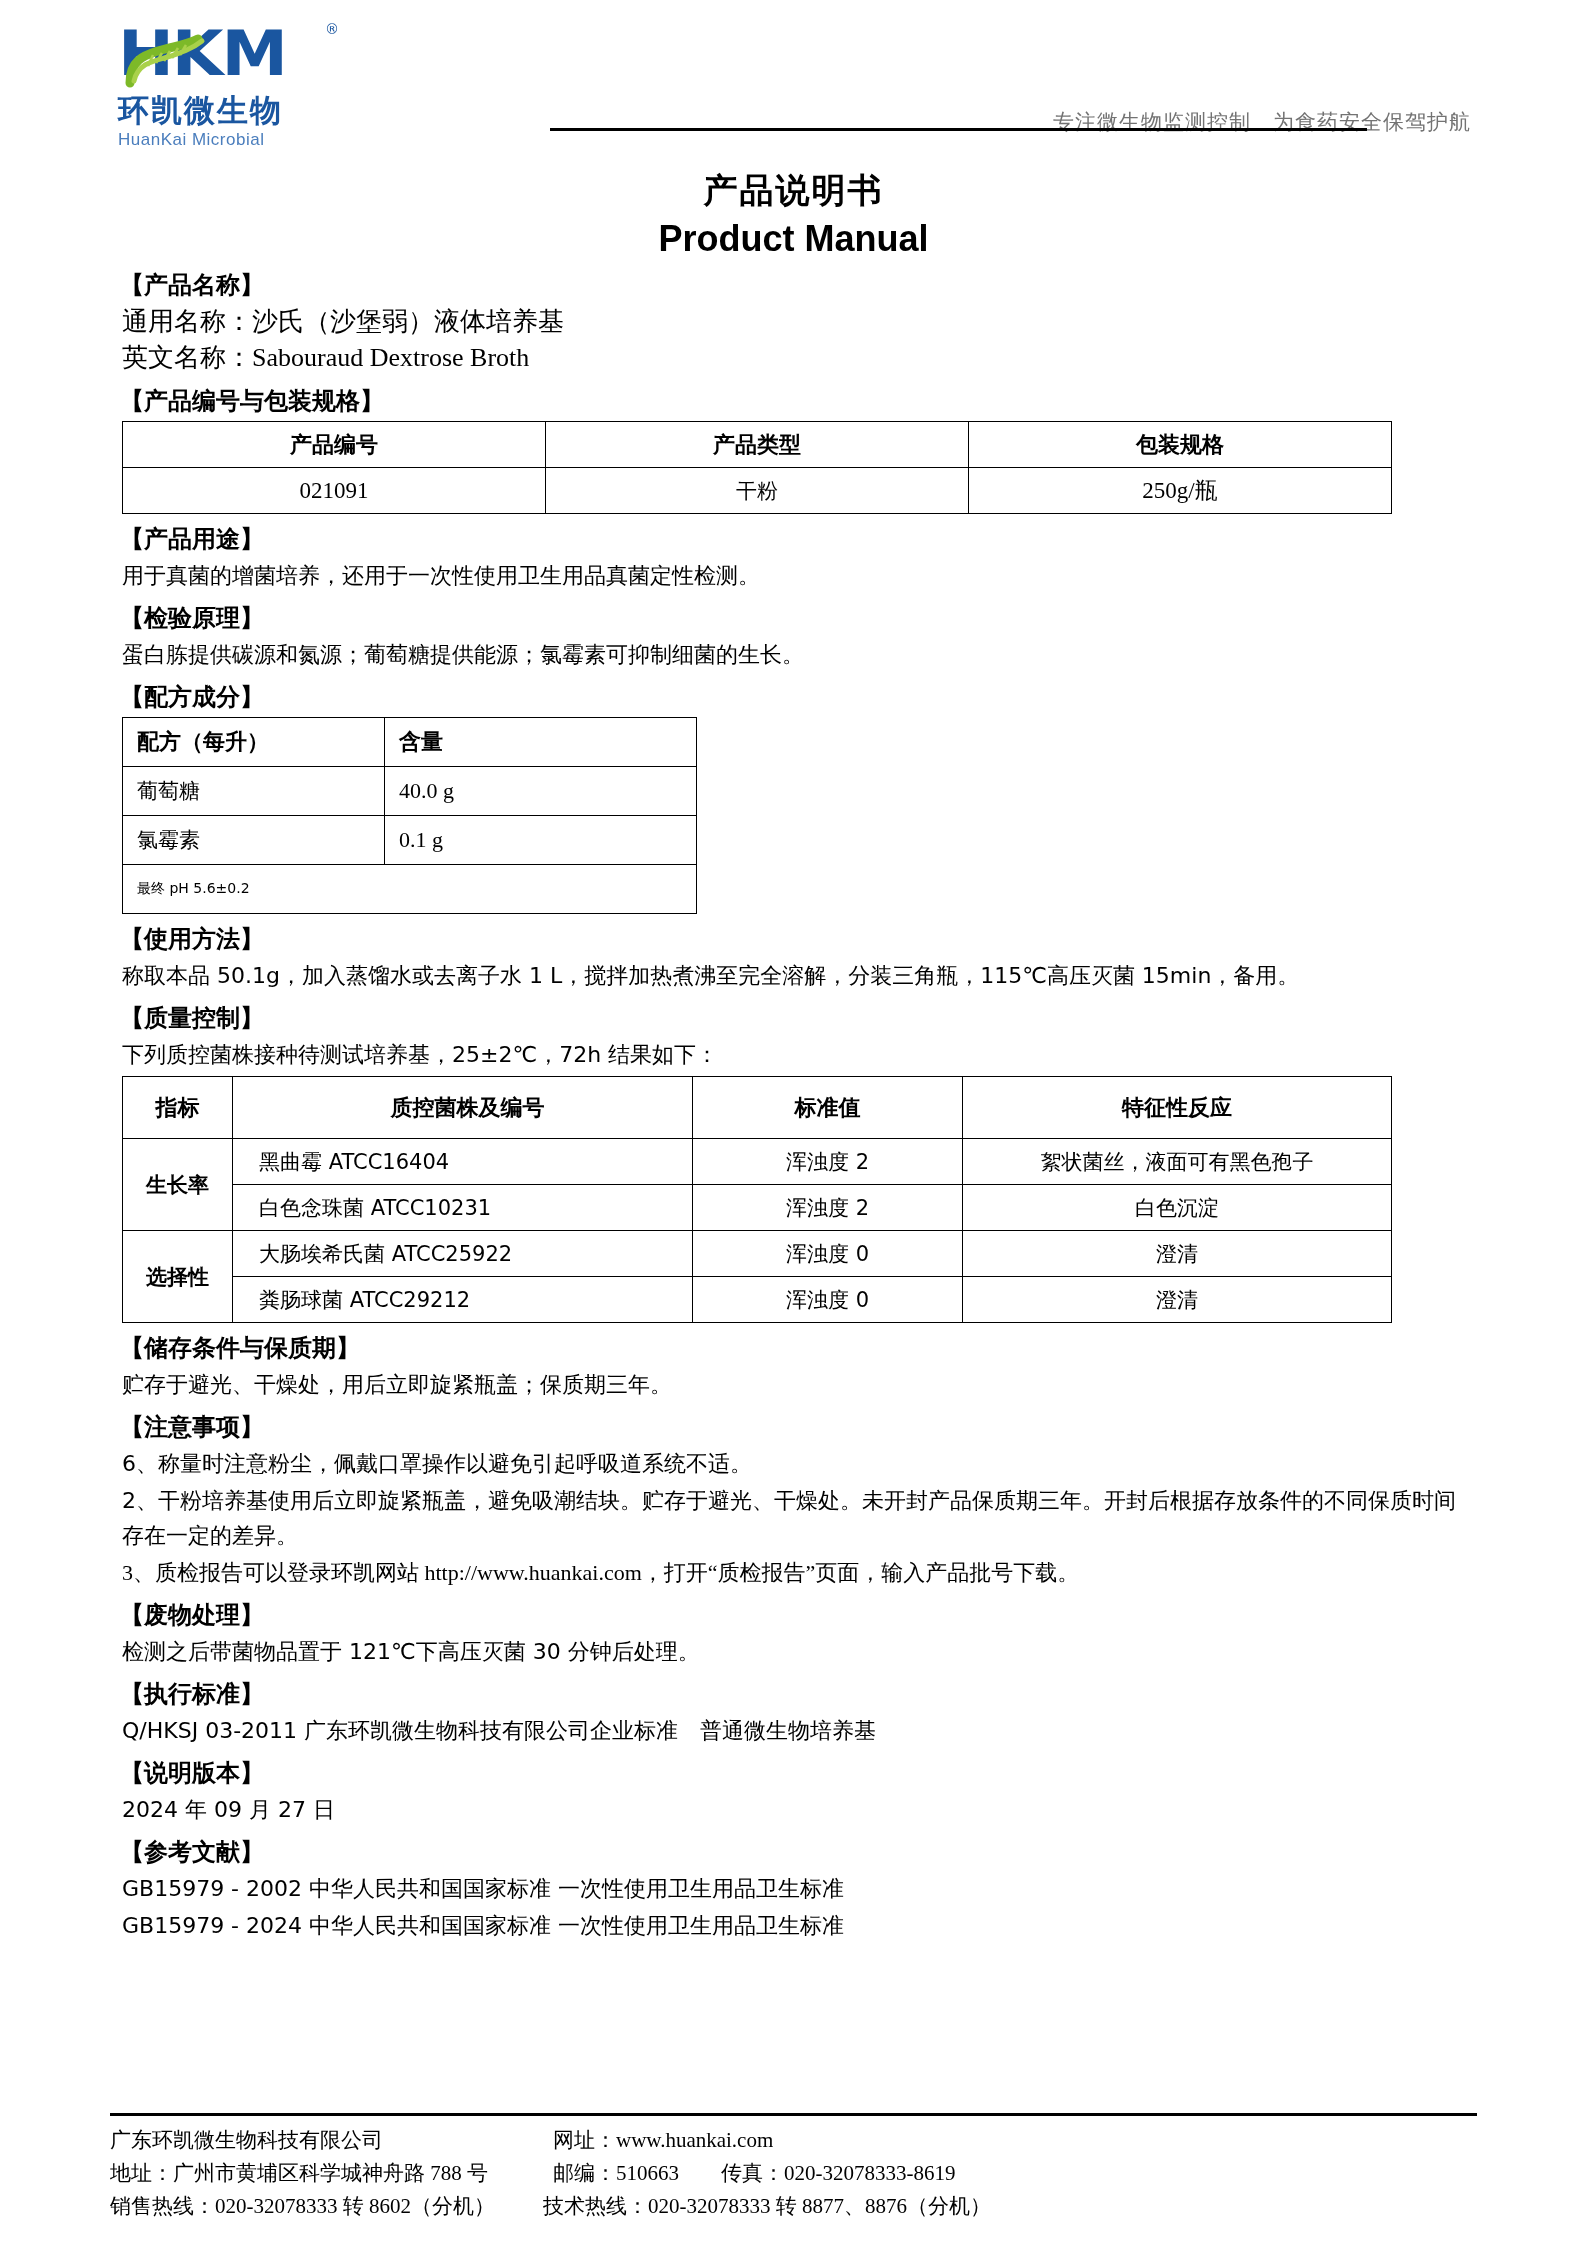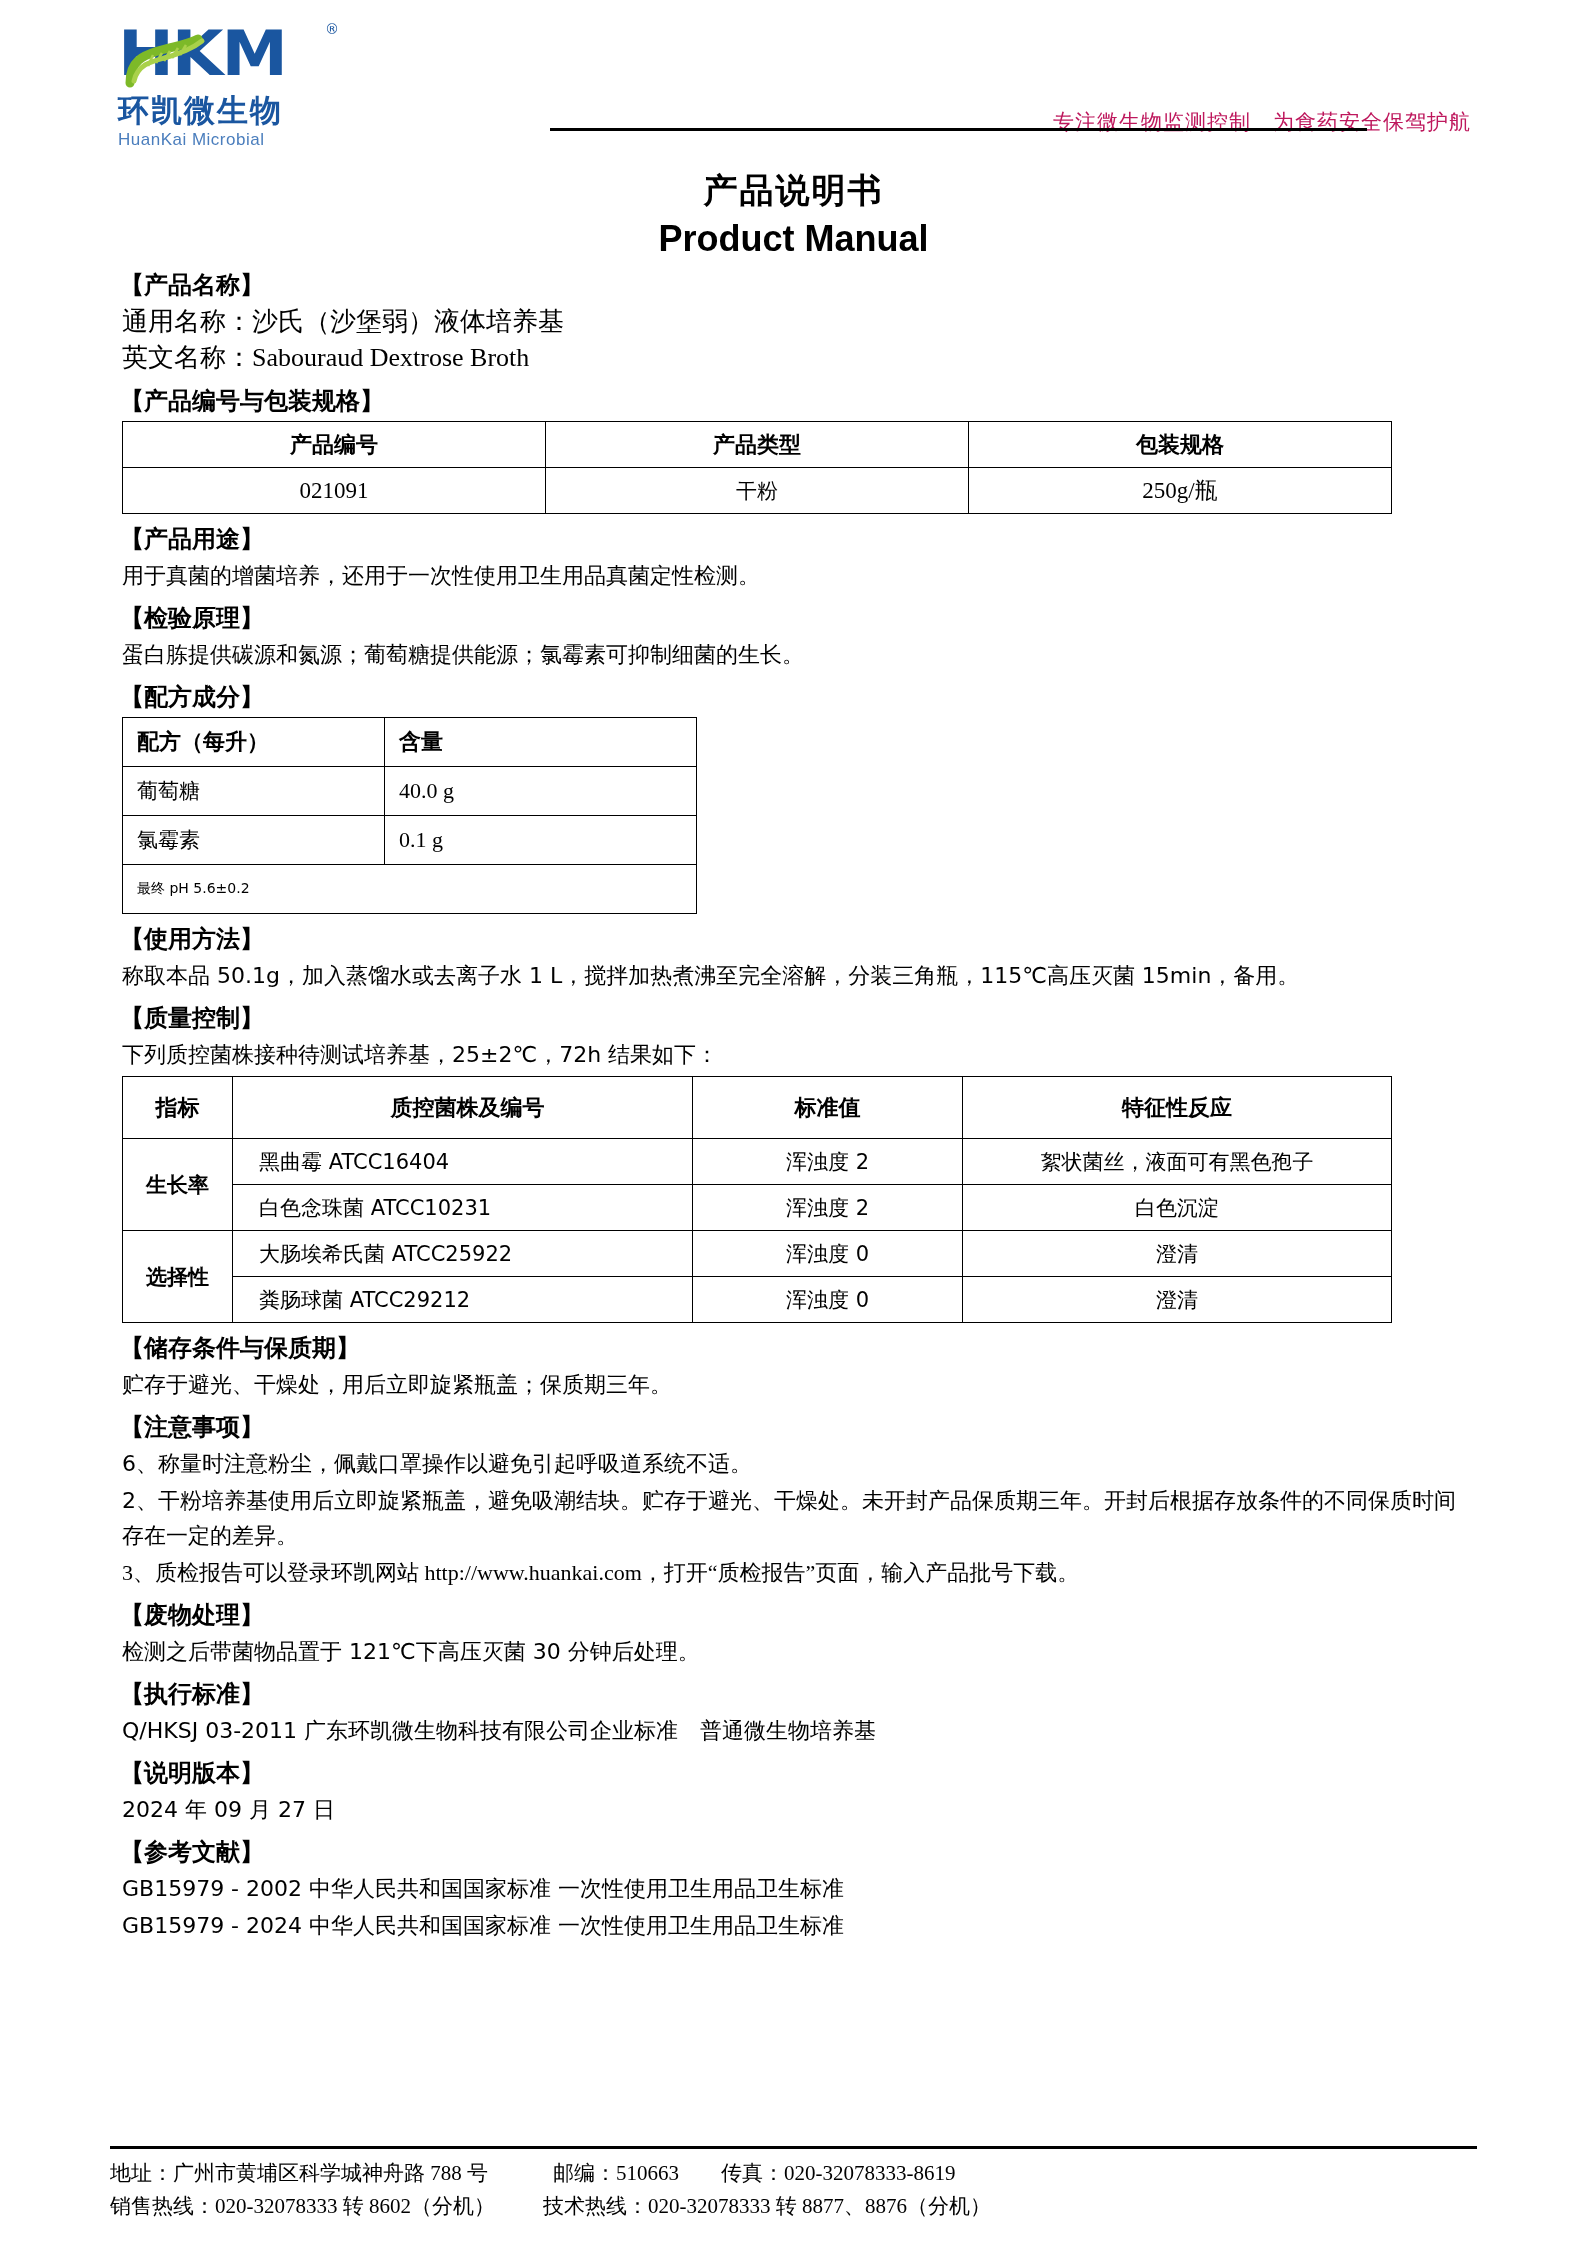--- a/index.html
+++ b/index.html
@@ -89,21 +89,21 @@
     font-family: "Liberation Sans", sans-serif;
   }
   .header-right {
     flex: 1;
     text-align: right;
     padding-bottom: 14px;
     padding-right: 6px;
   }
   .slogan {
     font-size: 21px;
-    color: #be185d;
+    color: #737373;
     letter-spacing: 1px;
     font-family: "DejaVu Sans", sans-serif;
     white-space: nowrap;
   }
   .header-rule {
     position: absolute;
     left: 440px;
     right: 110px;
     top: 128px;
     border-top: 3px solid #000;
@@ -361,20 +361,24 @@
     <div class="para">2024 年 09 月 27 日</div>
 
     <div class="sec-head">【参考文献】</div>
     <div class="para">GB15979 - 2002 中华人民共和国国家标准 一次性使用卫生用品卫生标准</div>
     <div class="para">GB15979 - 2024 中华人民共和国国家标准 一次性使用卫生用品卫生标准</div>
 
   </div>
 
   <div class="footer">
     <div class="footer-row">
+      <div class="footer-col-a">广东环凯微生物科技有限公司</div>
+      <div class="footer-col-b pad1">网址：www.huankai.com</div>
+    </div>
+    <div class="footer-row">
       <div class="footer-col-a">地址：广州市黄埔区科学城神舟路 788 号</div>
       <div class="footer-col-b pad1">邮编：510663　　传真：020-32078333-8619</div>
     </div>
     <div class="footer-row">
       <div class="footer-col-a">销售热线：020-32078333 转 8602（分机）</div>
       <div class="footer-col-b pad2">技术热线：020-32078333 转 8877、8876（分机）</div>
     </div>
   </div>
 
 </div>

